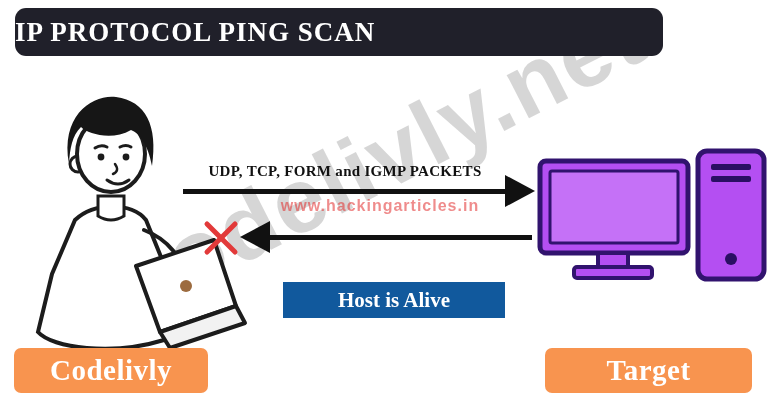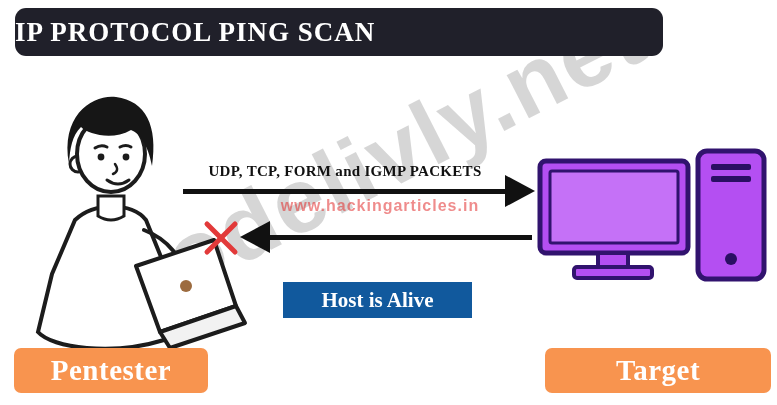--- a/index.html
+++ b/index.html
@@ -61,35 +61,35 @@
   }
   .flow-label{
     position:absolute;text-align:center;color:#111;
     font-size:15px;font-weight:700;z-index:3;letter-spacing:.3px;
   }
   .req-label{left:185px;top:163px;width:320px;}
   .resp-label{left:272px;top:212px;width:240px;}
   .x-icon{position:absolute;left:202px;top:219px;z-index:4;}
   
   .alive-badge{
-    position:absolute;left:283px;top:282px;width:189px;height:36px;
+    position:absolute;left:283px;top:282px;width:222px;height:36px;
     background:var(--badge_bg,#11599d);
     display:flex;align-items:center;justify-content:center;
     color:#fff;font-size:21px;font-weight:700;z-index:5;
   }
   
   .actor-label{
     position:absolute;top:348px;height:45px;border-radius:7px;
     background:var(--label_bg,#f8944f);
     display:flex;align-items:center;justify-content:center;
     color:#fff;font-size:29px;font-weight:700;z-index:5;
     letter-spacing:.5px;
   }
   .actor-pentester{left:14px;width:194px;}
-  .actor-target{left:545px;width:226px;}
+  .actor-target{left:545px;width:207px;}
 </style>
 </head>
 <body>
 
 <div class="canvas">
 
   <div class="wm-diagonal">Codelivly.net</div>
 
   <div class="header-bar">
     <h1>IP PROTOCOL PING SCAN</h1>
@@ -149,19 +149,19 @@
 
     <path d="M62 106 h30 v14 h-30 z" fill="#b44ff2" stroke="#31136e" stroke-width="4"></path>
     <rect x="38" y="120" width="78" height="11" rx="3" fill="#b44ff2" stroke="#31136e" stroke-width="4"></rect>
   </svg>
 
   <div class="alive-badge">
     <span>Host is Alive</span>
   </div>
 
   <div class="actor-label actor-pentester">
-    <span>Pentester</span>
+    <span>Codelivly</span>
   </div>
   <div class="actor-label actor-target">
     <span>Target</span>
   </div>
 
 </div>
 
 </body></html>

